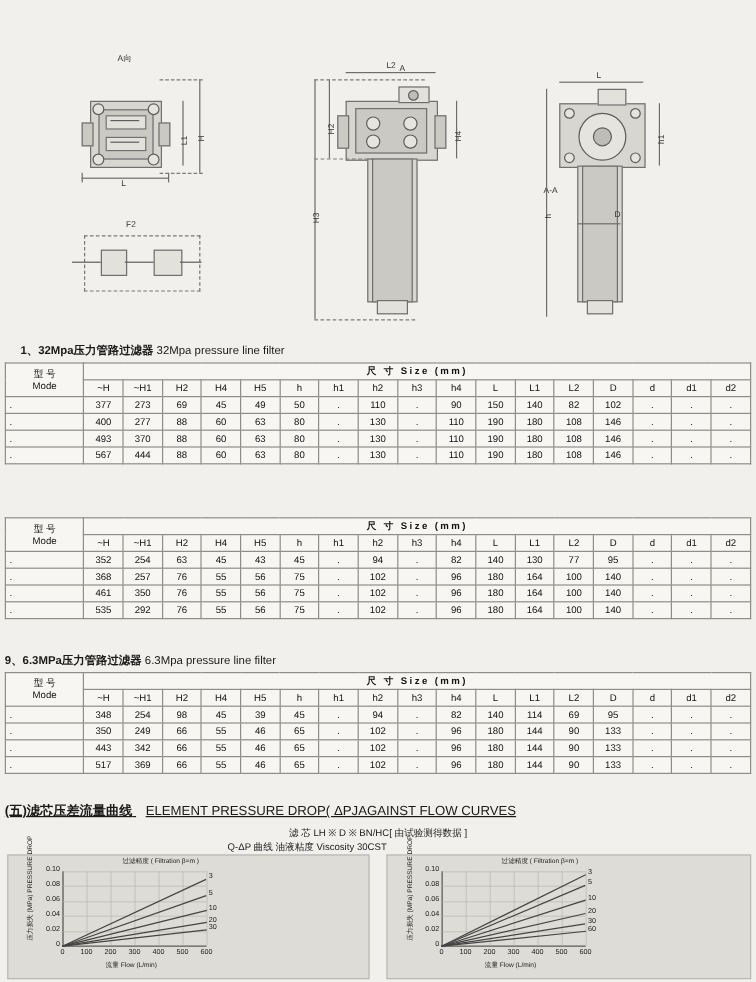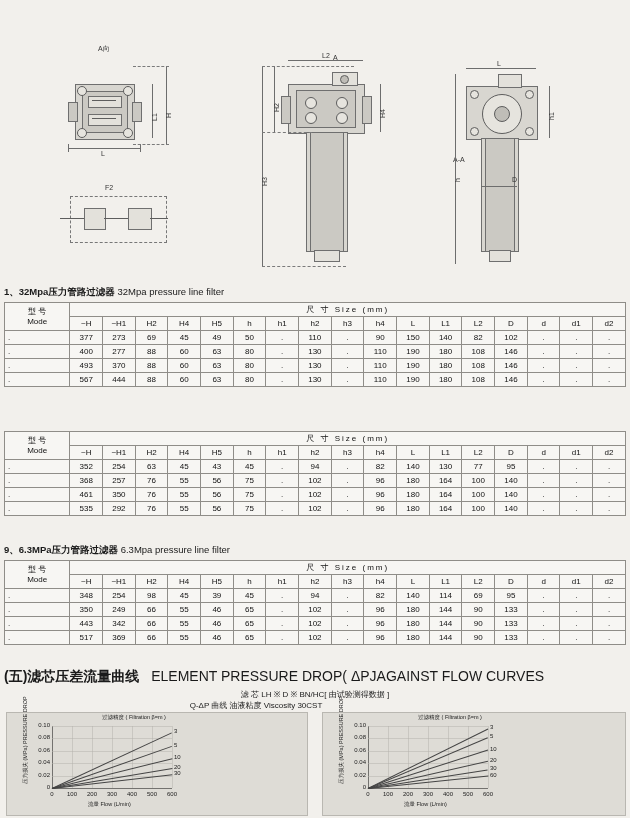--- a/index.html
+++ b/index.html
@@ -54,27 +54,27 @@
     border:1px solid #8f8d88;
     text-align:center;
     padding:0;
     height:13px;
     color:#111;
     font-weight:normal;
     line-height:13px;
   }
   table.spec th.mode{width:52px;font-weight:normal;}
   table.spec td.mode{width:52px;}
-  table.spec th.grp{height:13px;font-weight:normal;letter-spacing:2px;}
+  table.spec th.grp{height:13px;font-weight:bold;letter-spacing:2px;}
   table.spec td.c{width:27px;}
   table.spec td.mode-cell{text-align:left;padding-left:3px;}
   .mode-two{line-height:10px;font-size:8px;}
 
   
-  .curve-head{position:absolute;font-size:14px;font-weight:bold;white-space:nowrap;}
+  .curve-head{position:absolute;font-size:11px;font-weight:bold;white-space:nowrap;text-decoration:underline;}
   .curve-head .en{font-weight:normal;}
   .curve-sub{position:absolute;font-size:8px;white-space:nowrap;text-align:center;}
   .chart-box{position:absolute;background:#dedcd6;border:1px solid #b9b7b1;}
   .axis{position:absolute;background:#333;}
   .grid{position:absolute;background:#b4b2ac;}
   .cl{position:absolute;background:#444;transform-origin:left center;height:1px;}
   .tick-lbl{position:absolute;font-size:6px;color:#222;white-space:nowrap;}
   .axis-name{position:absolute;font-size:5.5px;color:#222;white-space:nowrap;}
   .axis-name-v{position:absolute;font-size:5.5px;color:#222;white-space:nowrap;transform:rotate(-90deg);transform-origin:left top;}
 </style>
@@ -183,21 +183,21 @@
       <span class="lbl-v" style="left:454px;top:156px;">h</span>
       <div class="dim-line v-line" style="left:549px;top:60px;height:52px;"></div>
       <span class="lbl-v" style="left:548px;top:94px;">h1</span>
       <div class="dim-line h-line" style="left:481px;top:160px;width:36px;"></div>
       <span class="lbl" style="left:512px;top:150px;">D</span>
       <div class="dim-line h-line" style="left:466px;top:42px;width:70px;"></div>
       <span class="lbl" style="left:497px;top:34px;">L</span>
     </div>
   </div>
 
-  <div class="tbl-title" style="left:4px;top:286px;">
+  <div class="tbl-title" style="left:17px;top:286px;">
     <span>1、32Mpa压力管路过滤器</span>
     <span class="en">32Mpa pressure line filter</span>
   </div>
   <table class="spec" id="tbl0" style="left:4px;top:302px;width:622px;">
       <tbody>
         <tr>
           <th class="mode" rowspan="2">
             <div class="mode-two">型  号<br>Mode</div>
           </th>
           <th class="grp" colspan="17">尺   寸  Size (mm)</th>

